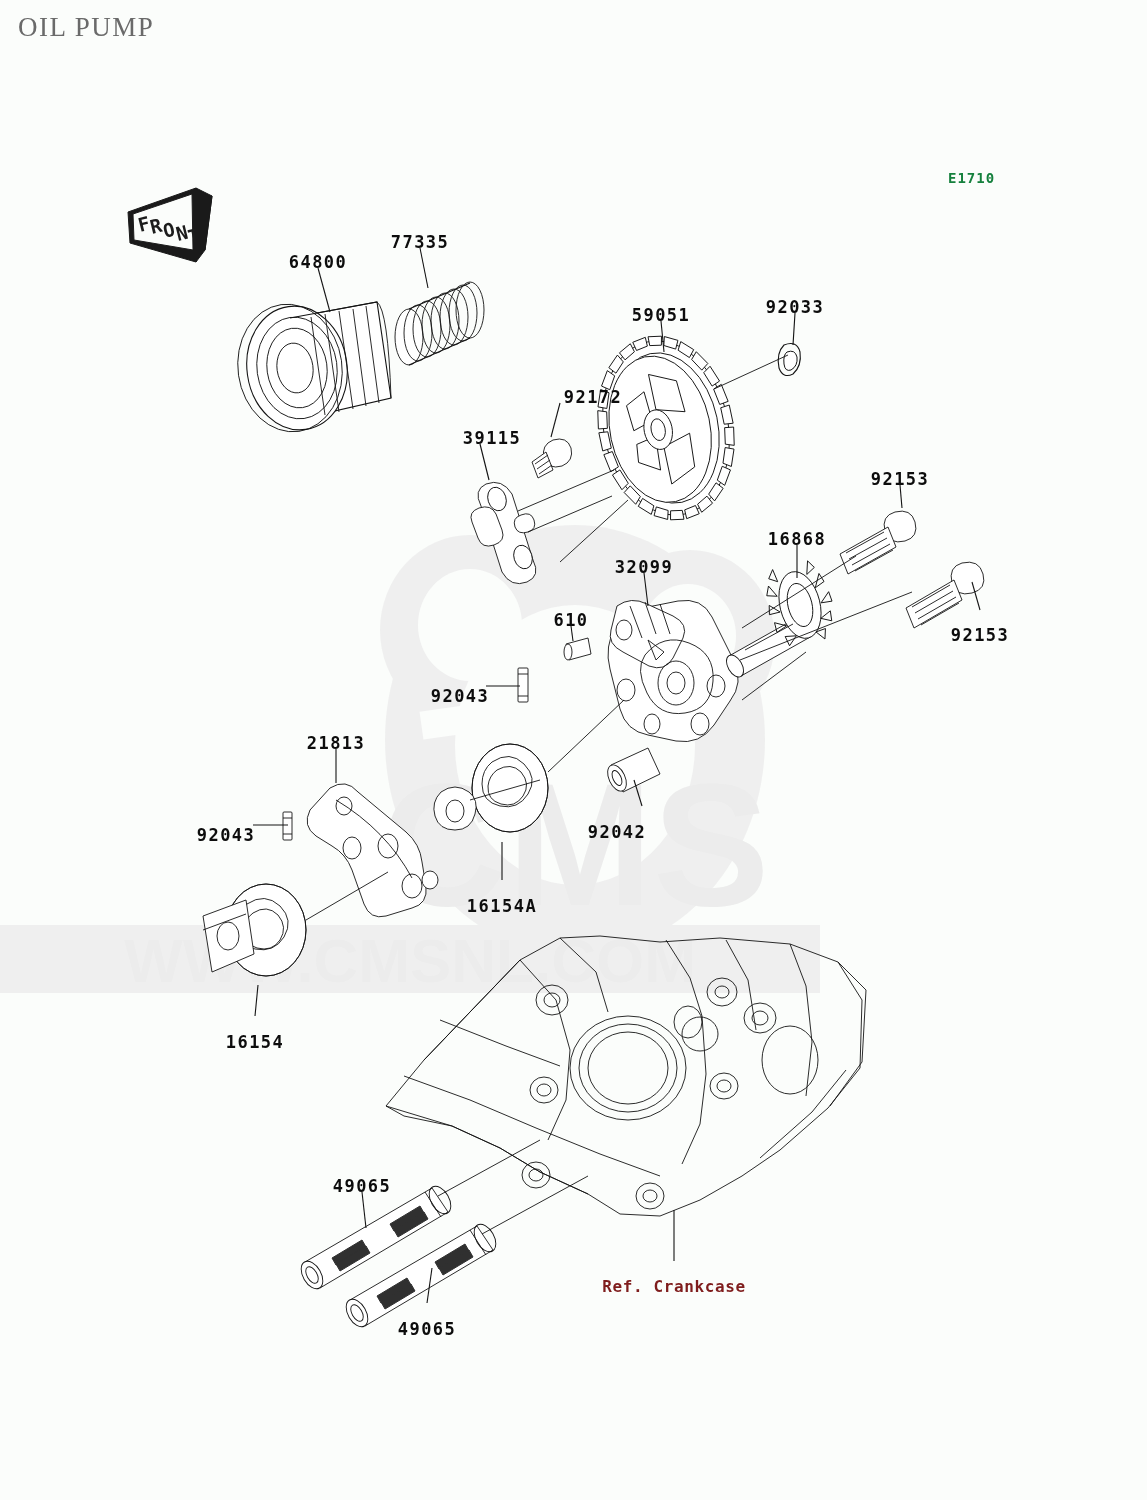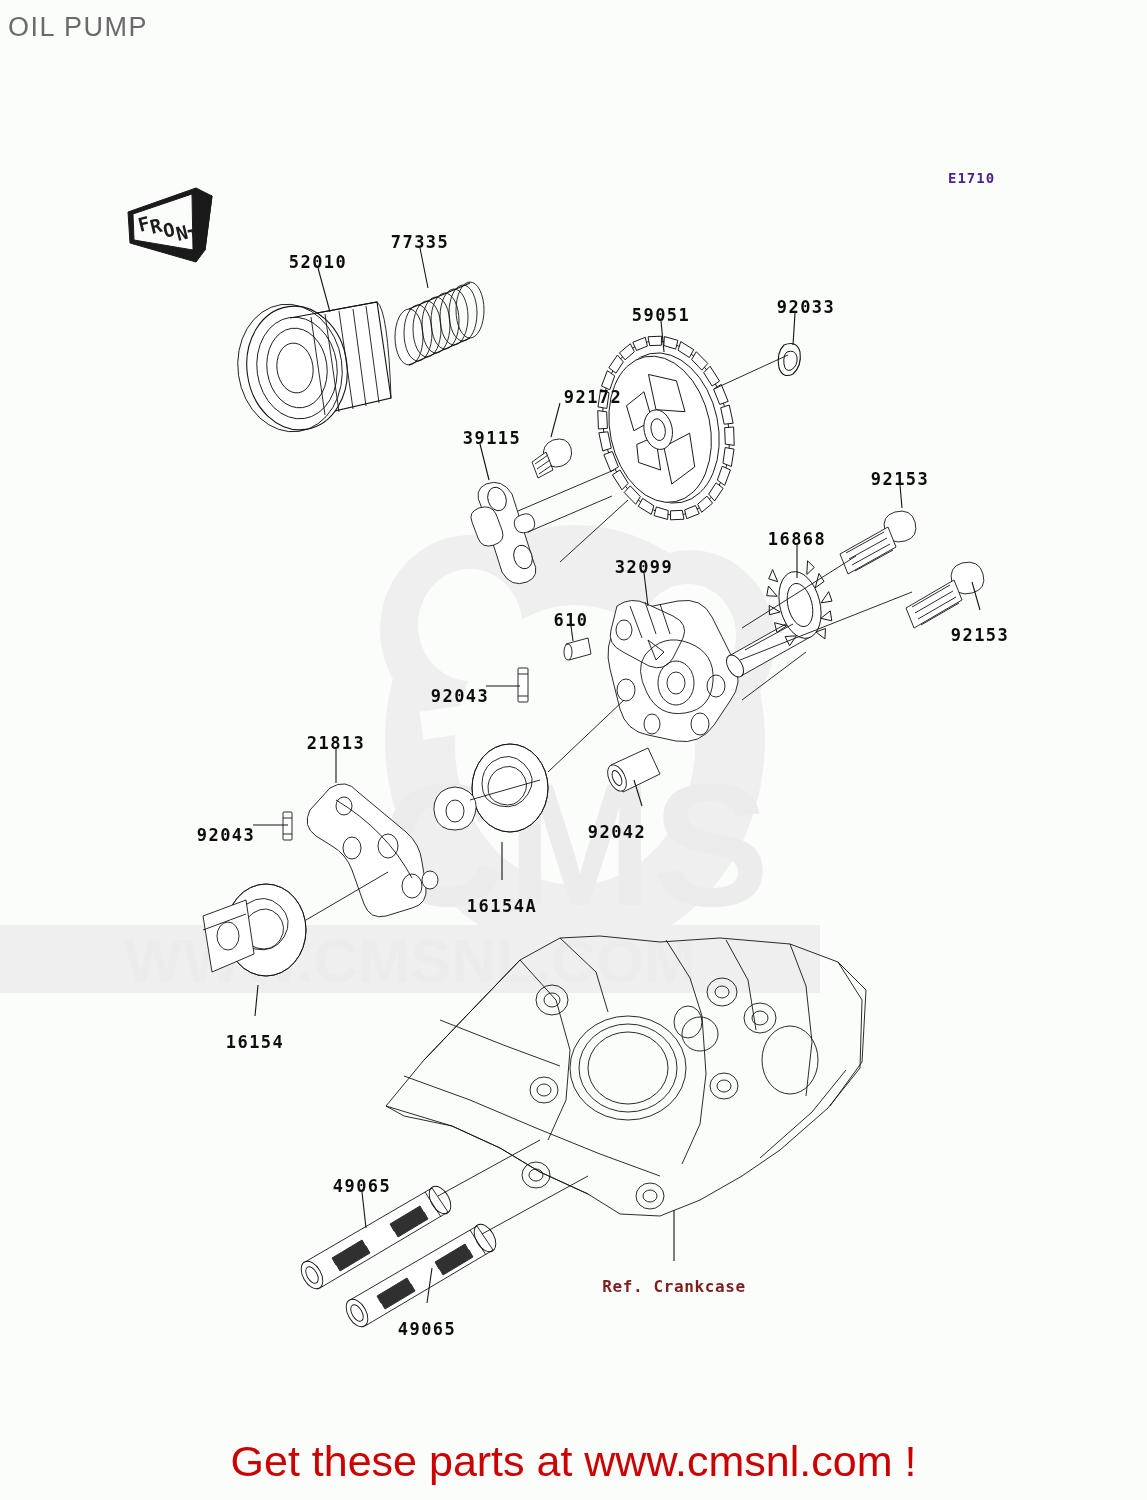--- a/index.html
+++ b/index.html
@@ -11,38 +11,38 @@
   #page {
     position: relative;
     width: 1147px;
     height: 1500px;
     background: #fbfdfb;
     overflow: hidden;
     font-family: "DejaVu Sans", sans-serif;
   }
   #page-title {
     position: absolute;
-    left: 8px;
+    left: 18px;
     top: 12px;
-    font-family: Liberation Sans, sans-serif;
+    font-family: Liberation Serif, serif;
     font-size: 27px;
     letter-spacing: 1.5px;
     color: #6a6a6a;
     font-weight: 400;
     white-space: nowrap;
   }
   #diagram-code {
     position: absolute;
     left: 948px;
     top: 170px;
     font-family: "DejaVu Sans Mono", monospace;
     font-size: 14px;
     font-weight: bold;
     letter-spacing: 1px;
-    color: #4c1d95;
+    color: #15803d;
   }
   #svg-diagram {
     position: absolute;
     left: 0;
     top: 0;
     width: 1147px;
     height: 1500px;
   }
   .part-label {
     position: absolute;
@@ -457,36 +457,35 @@
         <line x1="502" y1="880" x2="502" y2="842" class="leader"></line>
         <line x1="253" y1="825" x2="288" y2="825" class="leader"></line>
         <line x1="255" y1="1016" x2="258" y2="985" class="leader"></line>
         <line x1="362" y1="1192" x2="366" y2="1228" class="leader"></line>
         <line x1="427" y1="1303" x2="432" y2="1268" class="leader"></line>
         <line x1="674" y1="1261" x2="674" y2="1210" class="leader"></line>
       </g>
   </svg>
 
   <div id="labels">
-      <div class="part-label" style="left: 318px; top: 252px;">52010</div>
+      <div class="part-label" style="left: 318px; top: 252px;">64800</div>
       <div class="part-label" style="left: 420px; top: 232px;">77335</div>
       <div class="part-label" style="left: 661px; top: 305px; text-align: center;">59051</div>
-      <div class="part-label" style="left: 795px; top: 297px; margin-left: 11px;">92033</div>
+      <div class="part-label" style="left: 795px; top: 297px;">92033</div>
       <div class="part-label" style="left: 593px; top: 387px;">92172</div>
       <div class="part-label" style="left: 480px; top: 428px; margin-left: 12px;">39115</div>
       <div class="part-label" style="left: 797px; top: 529px;">16868</div>
       <div class="part-label" style="left: 900px; top: 469px;">92153</div>
       <div class="part-label" style="left: 980px; top: 625px;">92153</div>
       <div class="part-label" style="left: 644px; top: 557px;">32099</div>
       <div class="part-label" style="left: 571px; top: 610px;">610</div>
       <div class="part-label" style="left: 460px; top: 686px;">92043</div>
       <div class="part-label" style="left: 336px; top: 733px;">21813</div>
       <div class="part-label" style="left: 617px; top: 822px;">92042</div>
       <div class="part-label" style="left: 502px; top: 896px;">16154A</div>
       <div class="part-label" style="left: 226px; top: 825px;">92043</div>
       <div class="part-label" style="left: 255px; top: 1032px;">16154</div>
       <div class="part-label" style="left: 362px; top: 1176px;">49065</div>
       <div class="part-label" style="left: 427px; top: 1319px;">49065</div>
       <div class="ref-label" style="left: 674px; top: 1277px;">Ref. Crankcase</div>
     </div>
 
-  <div id="footer-banner" style="color: rgb(204, 0, 0);">Get these parts at www.cmsnl.com !</div>
 </div>
 
 </body></html>

